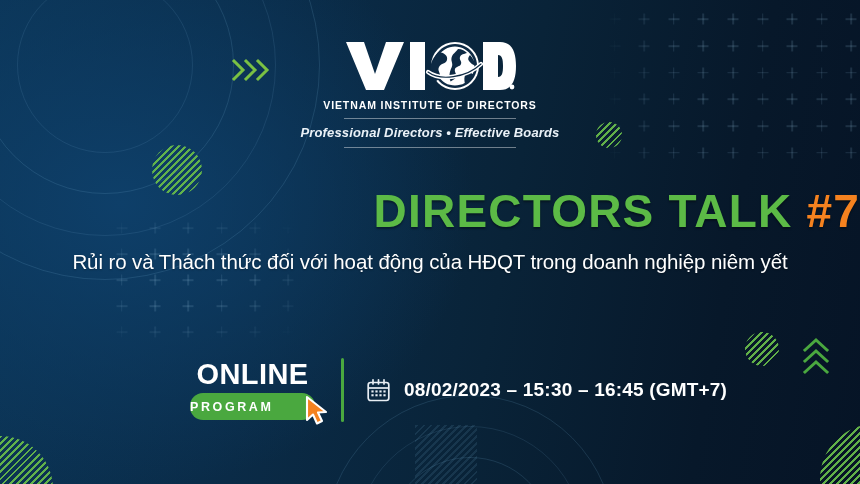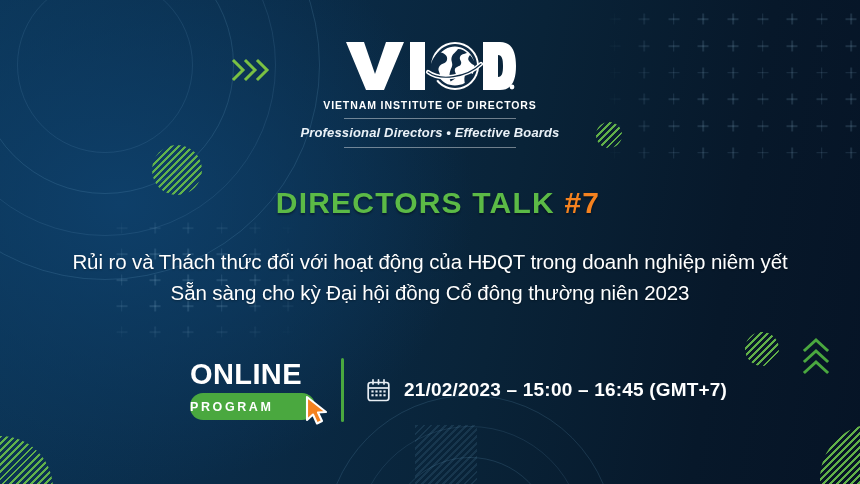--- a/index.html
+++ b/index.html
@@ -99,22 +99,22 @@
     color:#eaf1f7; letter-spacing:.15px;
   }
   .logo-rule2{
     margin-top:7px; width:172px; height:1px;
     background:rgba(255,255,255,.42);
   }
 
   
   .main-title{
     position:absolute; left:16px; right:0; top:188px;
-    text-align:center;
-    font-size:30px; font-weight:bold; letter-spacing:1.2px;
+    text-align:right;
+    font-size:46px; font-weight:bold; letter-spacing:1.2px;
     line-height:1;
     text-shadow:0 2px 2px rgba(0,0,0,.35);
   }
   .t-green{ color:#5cba46; }
   .t-orange{ color:#f5821f; }
 
   .subtitle{
     position:absolute; left:0; right:0; top:246px;
     text-align:center; color:#ffffff;
     font-size:20.5px; font-weight:normal; line-height:1.52;
@@ -124,21 +124,21 @@
   .subtitle .l2{ display:block; }
 
   
   .bottom{
     position:absolute; left:190px; top:358px;
     display:flex; align-items:center;
   }
   .online-badge{ width:125px; }
   .online-word{
     font-size:29px; font-weight:bold; color:#ffffff;
-    letter-spacing:.4px; line-height:1; text-align:left;
+    letter-spacing:.4px; line-height:1; text-align:center;
   }
   .program-pill{
     position:relative;
     margin-top:4px;
     background:#4aa83f;
     border-radius:13px;
     padding:4px 0 5px;
     text-align:left;
   }
   .program-word{
@@ -321,21 +321,20 @@
     <div class="logo-tagline">Professional Directors  •  Effective Boards</div>
     <div class="logo-rule2"></div>
   </div>
 
   <div class="main-title">
     <span class="t-green">DIRECTORS TALK</span><span>&nbsp;</span><span class="t-orange">#7</span>
   </div>
 
   <div class="subtitle">
     <span class="l1">Rủi ro và Thách thức đối với hoạt động của HĐQT trong doanh nghiệp niêm yết</span>
-    <span class="l2">Sẵn sàng cho kỳ Đại hội đồng Cổ đông thường niên 2023</span>
   </div>
 
   <div class="bottom">
 
     <div class="online-badge">
       <div class="online-word">ONLINE</div>
       <div class="program-pill">
         <span class="program-word">PROGRAM</span>
         <svg class="cursor-ico" width="28" height="30" viewBox="0 0 28 30">
           <path d="M4 2 L4 25 L10 19.5 L14 28.5 L19 26 L15 17.5 L23 17 Z" fill="#f5821f" stroke="#ffffff" stroke-width="2.1" stroke-linejoin="round"></path>
@@ -358,20 +357,20 @@
             <rect x="5.4" y="12.4" width="2.2" height="2.1"></rect>
               <rect x="9.4" y="12.4" width="2.2" height="2.1"></rect>
             <rect x="13.4" y="12.4" width="2.2" height="2.1"></rect>
               <rect x="17.4" y="12.4" width="2.2" height="2.1"></rect>
             <rect x="5.4" y="16.2" width="2.2" height="2.1"></rect>
               <rect x="9.4" y="16.2" width="2.2" height="2.1"></rect>
             <rect x="13.4" y="16.2" width="2.2" height="2.1"></rect>
               <rect x="17.4" y="16.2" width="2.2" height="2.1"></rect>
           </g>
         </svg>
-        <span class="info-text">21/02/2023 – 15:00 – 16:45 (GMT+7)</span>
+        <span class="info-text">08/02/2023 – 15:30 – 16:45 (GMT+7)</span>
       </div>
 
 
     </div>
   </div>
 
 </div>
 
 </body></html>

